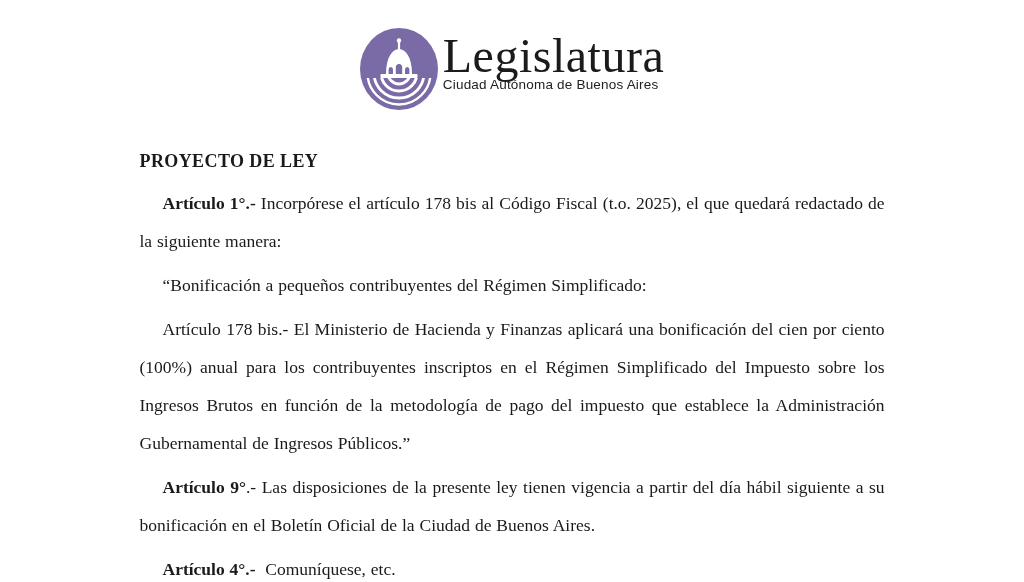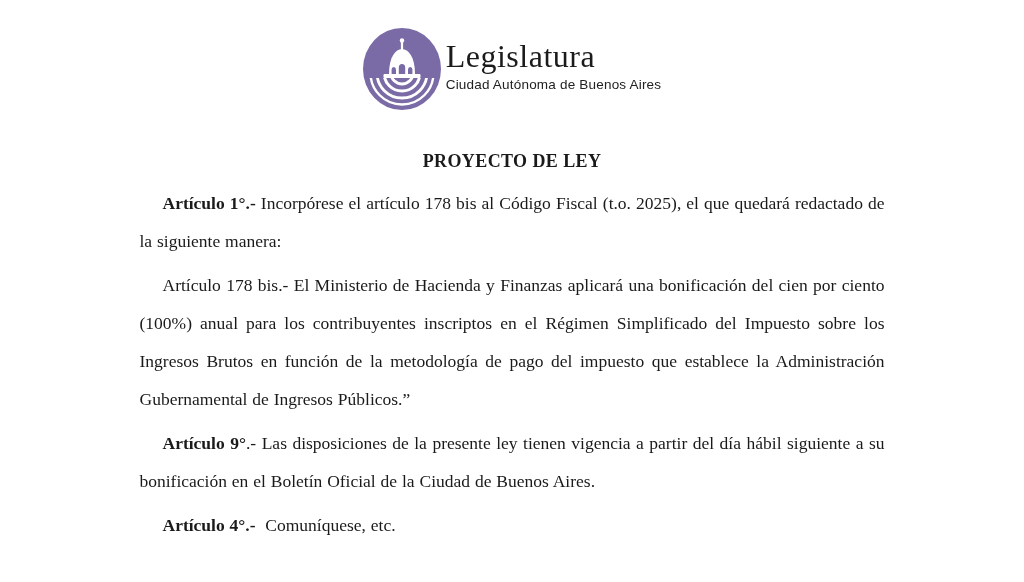--- a/index.html
+++ b/index.html
@@ -30,37 +30,37 @@
   .emblem {
     width: 78px;
     height: 82px;
     flex: 0 0 auto;
   }
   .logo-textcol {
     margin-top: 7px;
   }
   .logo-wordmark {
     font-family: "Liberation Serif", serif;
-    font-size: 32px;
+    font-size: 48px;
     line-height: 42px;
     font-weight: 400;
     color: #1b1b1b;
     letter-spacing: 0.5px;
   }
   .logo-subtitle {
     font-family: Liberation Sans, sans-serif;
     font-size: 13.5px;
     line-height: 15px;
     color: #222222;
     letter-spacing: 0.2px;
   }
   
   .doc-title {
     margin: 38px 0 0 0;
-    text-align: center;
+    text-align: left;
     font-size: 18px;
     font-weight: 700;
     line-height: 22px;
     letter-spacing: 0.4px;
     color: #1a1a1a;
   }
   .doc-body {
     margin-top: 12px;
     font-size: 17.5px;
     line-height: 38px;
@@ -116,18 +116,19 @@
     <div class="logo-textcol">
       <div class="logo-wordmark">Legislatura</div>
       <div class="logo-subtitle">Ciudad Autónoma de Buenos Aires</div>
     </div>
   </header>
 
   <h1 class="doc-title">PROYECTO DE LEY</h1>
 
   <div class="doc-body">
     <p><b>Artículo 1°.-</b><span> Incorpórese el artículo 178 bis al Código Fiscal (t.o. 2025), el que quedará redactado de la siguiente manera:</span></p>
+    <p><b></b><span>“Bonificación a pequeños contribuyentes del Régimen Simplificado:</span></p>
     <p><b></b><span>Artículo 178 bis.- El Ministerio de Hacienda y Finanzas aplicará una bonificación del cien por ciento (100%) anual para los contribuyentes inscriptos en el Régimen Simplificado del Impuesto sobre los Ingresos Brutos en función de la metodología de pago del impuesto que establece la Administración Gubernamental de Ingresos Públicos.”</span></p>
     <p><b>Artículo 9°</b><span>.- Las disposiciones de la presente ley tienen vigencia a partir del día hábil siguiente a su bonificación en el Boletín Oficial de la Ciudad de Buenos Aires.</span></p>
     <p><b>Artículo 4°.-</b><span>&nbsp; Comuníquese, etc.</span></p>
   </div>
 
 </div>
 
 </body></html>

